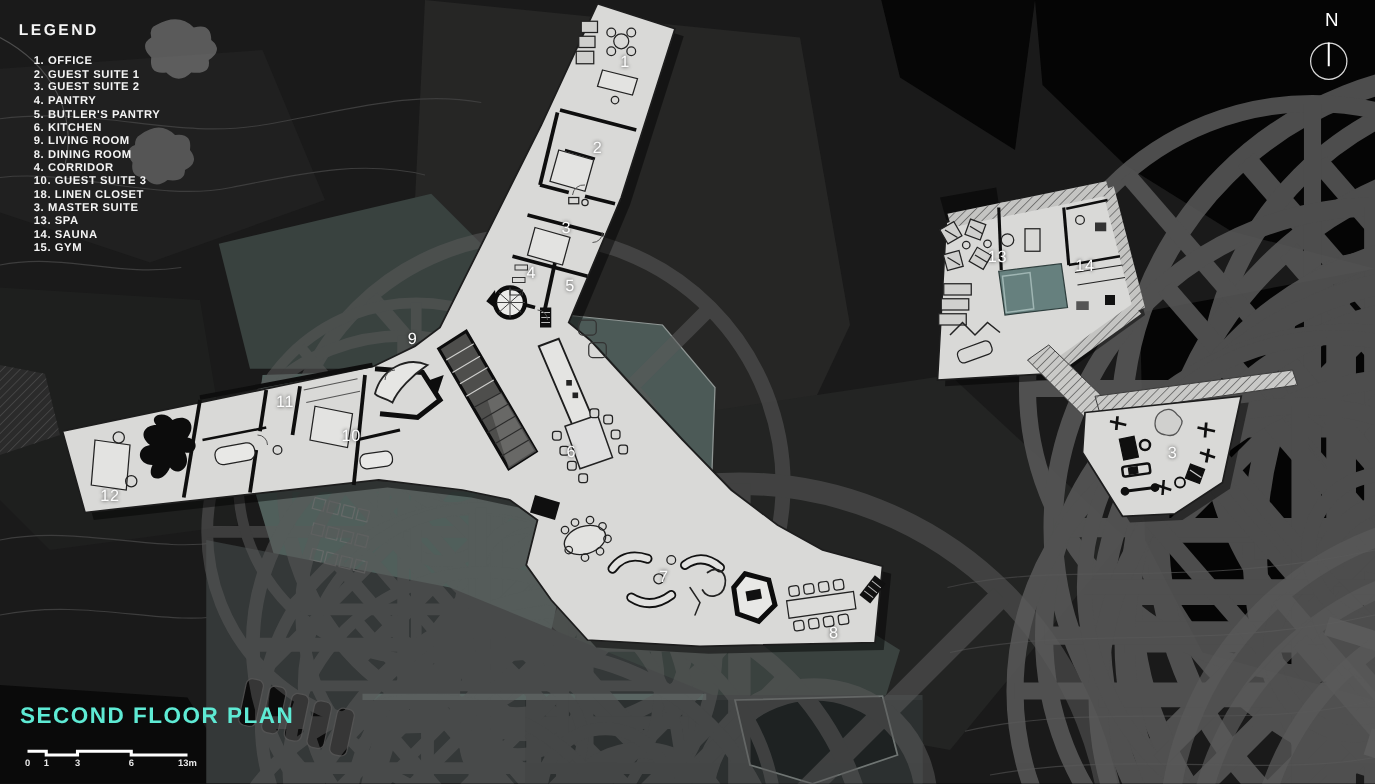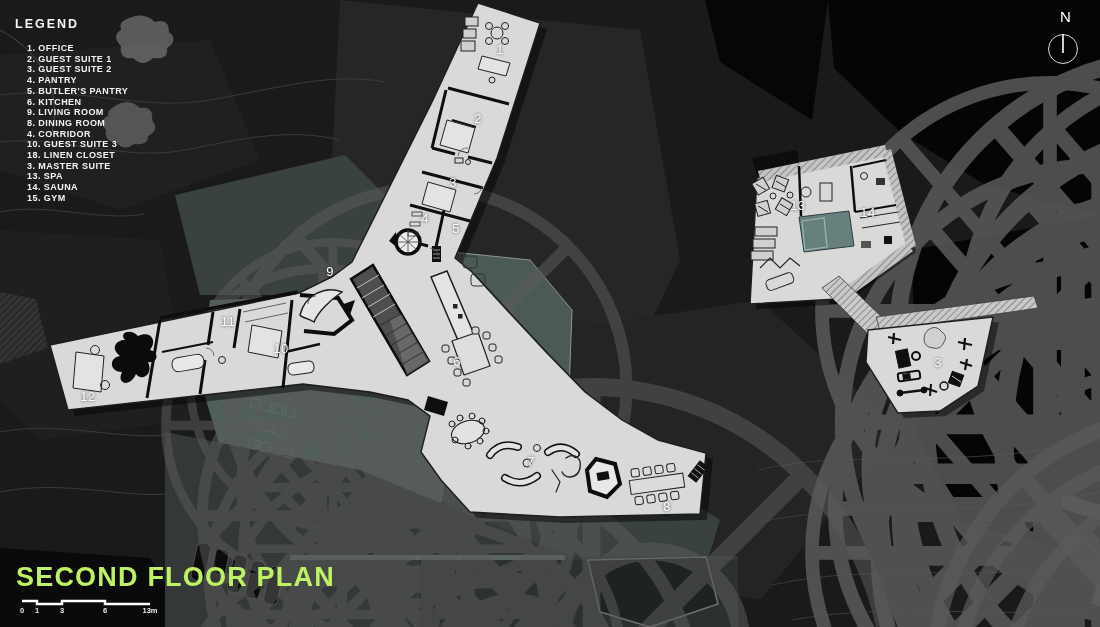--- a/index.html
+++ b/index.html
@@ -5,21 +5,21 @@
   html,body{margin:0;padding:0;background:#000;}
   .stage{position:relative;width:1100px;height:627px;overflow:hidden;background:#171717;
          font-family:"Liberation Sans",sans-serif;}
   .stage svg.scene{position:absolute;left:0;top:0;}
   .legend{position:absolute;left:15px;top:13px;color:#f4f4f4;z-index:5;}
   .legend h2{margin:4px 0 12px 0;font-size:12.5px;font-weight:700;letter-spacing:2px;}
   .legend ol{margin:12px;padding:0;list-style:none;}
   .legend li{font-size:9px;font-weight:700;line-height:10.7px;letter-spacing:.45px;white-space:nowrap;}
   .rlabel{position:absolute;transform:translate(-50%,-50%);color:#fdfdfd;font-size:13px;
           font-weight:400;letter-spacing:.5px;text-shadow:0 0 3px rgba(0,0,0,.75);z-index:6;}
-  .plan-title{position:absolute;left:16px;top:562px;color:#bef264;font-size:27px;font-weight:800;
+  .plan-title{position:absolute;left:16px;top:562px;color:#5eead4;font-size:18px;font-weight:800;
           letter-spacing:1.2px;z-index:6;}
   .scalebar{position:absolute;left:0;top:594px;width:200px;height:30px;z-index:6;}
   .tick{position:absolute;top:606px;color:#e8e8e8;font-size:7.5px;font-weight:700;
         transform:translateX(-50%);z-index:6;}
   .north{position:absolute;left:1038px;top:8px;width:55px;height:75px;z-index:6;}
   .north .n-letter{position:absolute;left:50%;top:0;transform:translateX(-50%);
         color:#fff;font-size:15px;font-weight:400;}
 </style>
 </head>
 <body>

